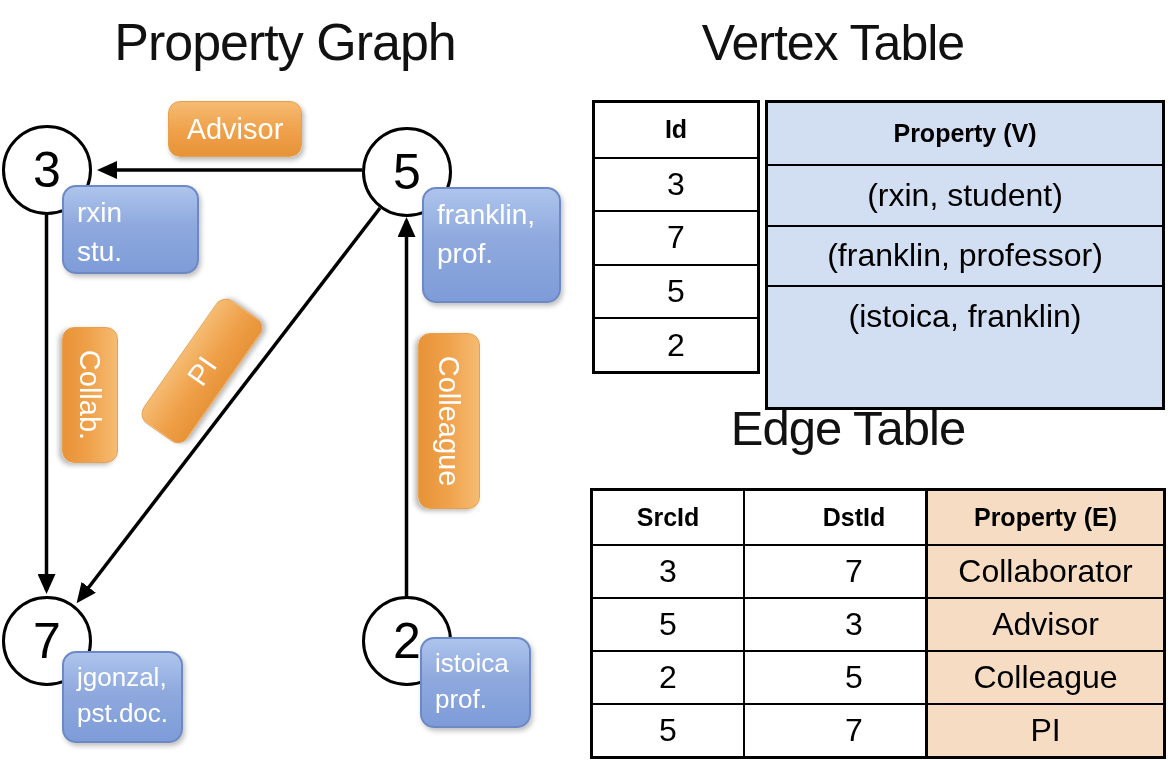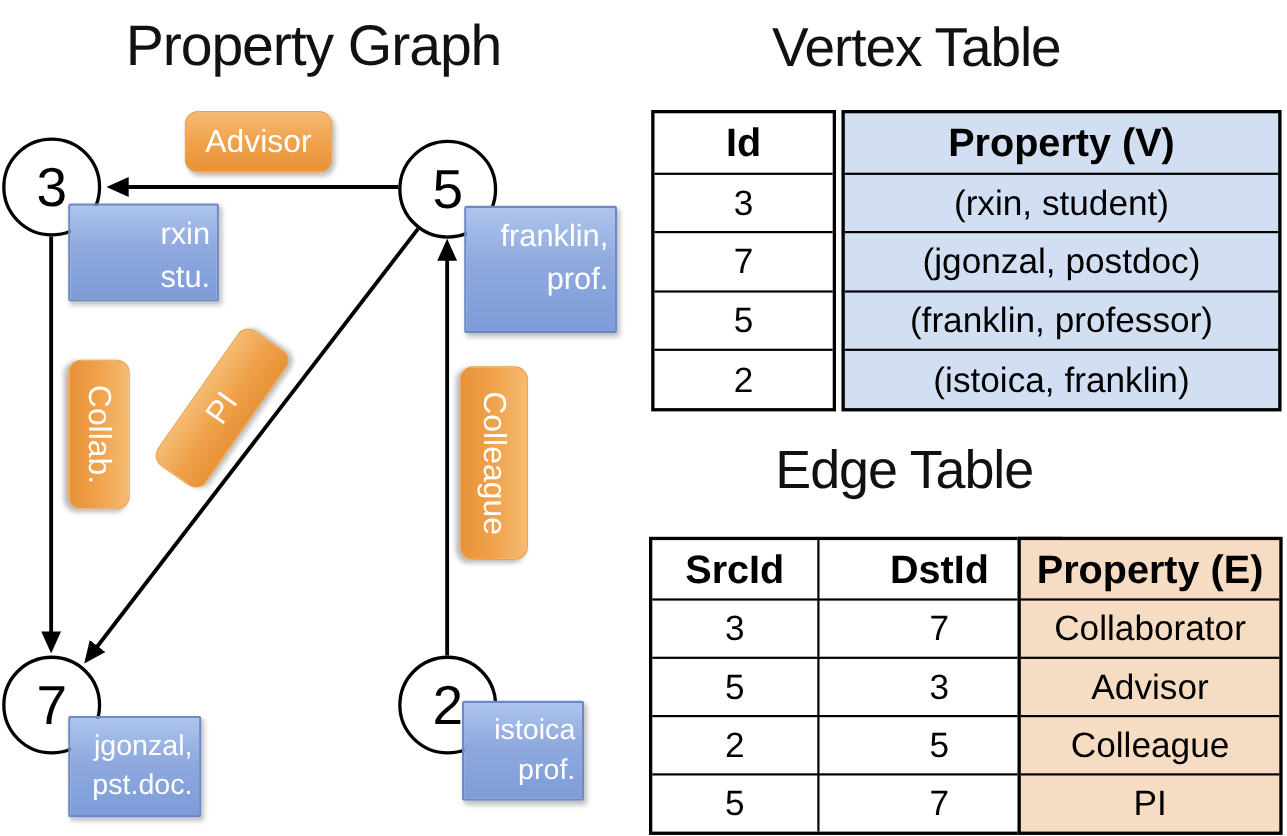--- a/index.html
+++ b/index.html
@@ -13,24 +13,24 @@
   }
   
   .node-circle {
     position:absolute; width:90px; height:90px; box-sizing:border-box;
     border:3.5px solid #000; border-radius:50%; background:#fff;
     display:flex; align-items:center; justify-content:center;
     font-size:50px; z-index:3;
   }
   .node-label {
     position:absolute; box-sizing:border-box; z-index:4;
-    border-radius:2px; border:2px solid #6d89c5;
+    border-radius:14px; border:2px solid #6d89c5;
     background:linear-gradient(180deg,#adc4ec 0%, #8fa9de 45%, #7e9cd8 100%);
     color:#fff; font-size:28px; line-height:1.4; padding:6px 6px 0 13px;
-    box-shadow:2px 3px 5px rgba(0,0,0,0.25); white-space:nowrap;text-align:right;
+    box-shadow:2px 3px 5px rgba(0,0,0,0.25); white-space:nowrap;
   }
   .node-label.small { font-size:26px; }
   
   .pill {
     position:absolute; box-sizing:border-box; z-index:2;
     border-radius:12px; border:1.5px solid #e8a04b;
     background:linear-gradient(180deg,#f5bb72 0%, #efa049 55%, #e79338 100%);
     color:#fff; display:flex; align-items:center; justify-content:center;
     font-size:29px; box-shadow:2px 3px 5px rgba(0,0,0,0.28); white-space:nowrap;
   }
@@ -41,21 +41,21 @@
   
   .tbox {
     position:absolute; box-sizing:border-box; border:3px solid #000;
     display:grid; grid-template-rows:repeat(5,1fr); background:#fff;
   }
   .tbox.two-col { grid-template-columns:150px 1fr; grid-auto-flow:row; }
   .cell {
     display:flex; align-items:center; justify-content:center;
     font-size:32px; color:#000; white-space:nowrap;
   }
-  .cell.hd { font-weight:bold; font-size:36px; }
+  .cell.hd { font-weight:bold; font-size:25px; }
   .cell.bt { border-top:2.5px solid #000; }
   .cell.bl { border-left:2.5px solid #000; }
 </style>
 </head>
 <body>
 
 <div class="title" style="left:30px; top:12px; width:510px;">Property Graph</div>
 
 <svg class="edges" width="585" height="760" viewBox="0 0 585 760">
   <defs>
@@ -107,29 +107,28 @@
 <div class="title" style="left:633px; top:14px; width:400px; font-size:50px;">Vertex Table</div>
 
 <div class="tbox" style="left:592px; top:100px; width:168px; height:274px;">
   <div class="cell hd">Id</div>
   <div class="cell bt">3</div>
   <div class="cell bt">7</div>
   <div class="cell bt">5</div>
   <div class="cell bt">2</div>
 </div>
 
-<div class="tbox" style="left:765px; top:100px; width:400px; height:274px; background:#d2def1;">
+<div class="tbox" style="left:765px; top:100px; width:400px; height:310px; background:#d2def1;">
   <div class="cell hd">Property (V)</div>
   <div class="cell bt">(rxin, student)</div>
-  <div class="cell bt">(jgonzal, postdoc)</div>
   <div class="cell bt">(franklin, professor)</div>
   <div class="cell bt">(istoica, franklin)</div>
 </div>
 
-<div class="title" style="left:622px; top:400px; width:400px; font-size:49px;">Edge Table</div>
+<div class="title" style="left:648px; top:400px; width:400px; font-size:49px;">Edge Table</div>
 
 <div class="tbox two-col" style="left:590px; top:488px; width:376px; height:271px;">
   <div class="cell hd">SrcId</div>
   <div class="cell hd bl">DstId</div>
   <div class="cell bt">3</div>
   <div class="cell bt bl">7</div>
   <div class="cell bt">5</div>
   <div class="cell bt bl">3</div>
   <div class="cell bt">2</div>
   <div class="cell bt bl">5</div>

